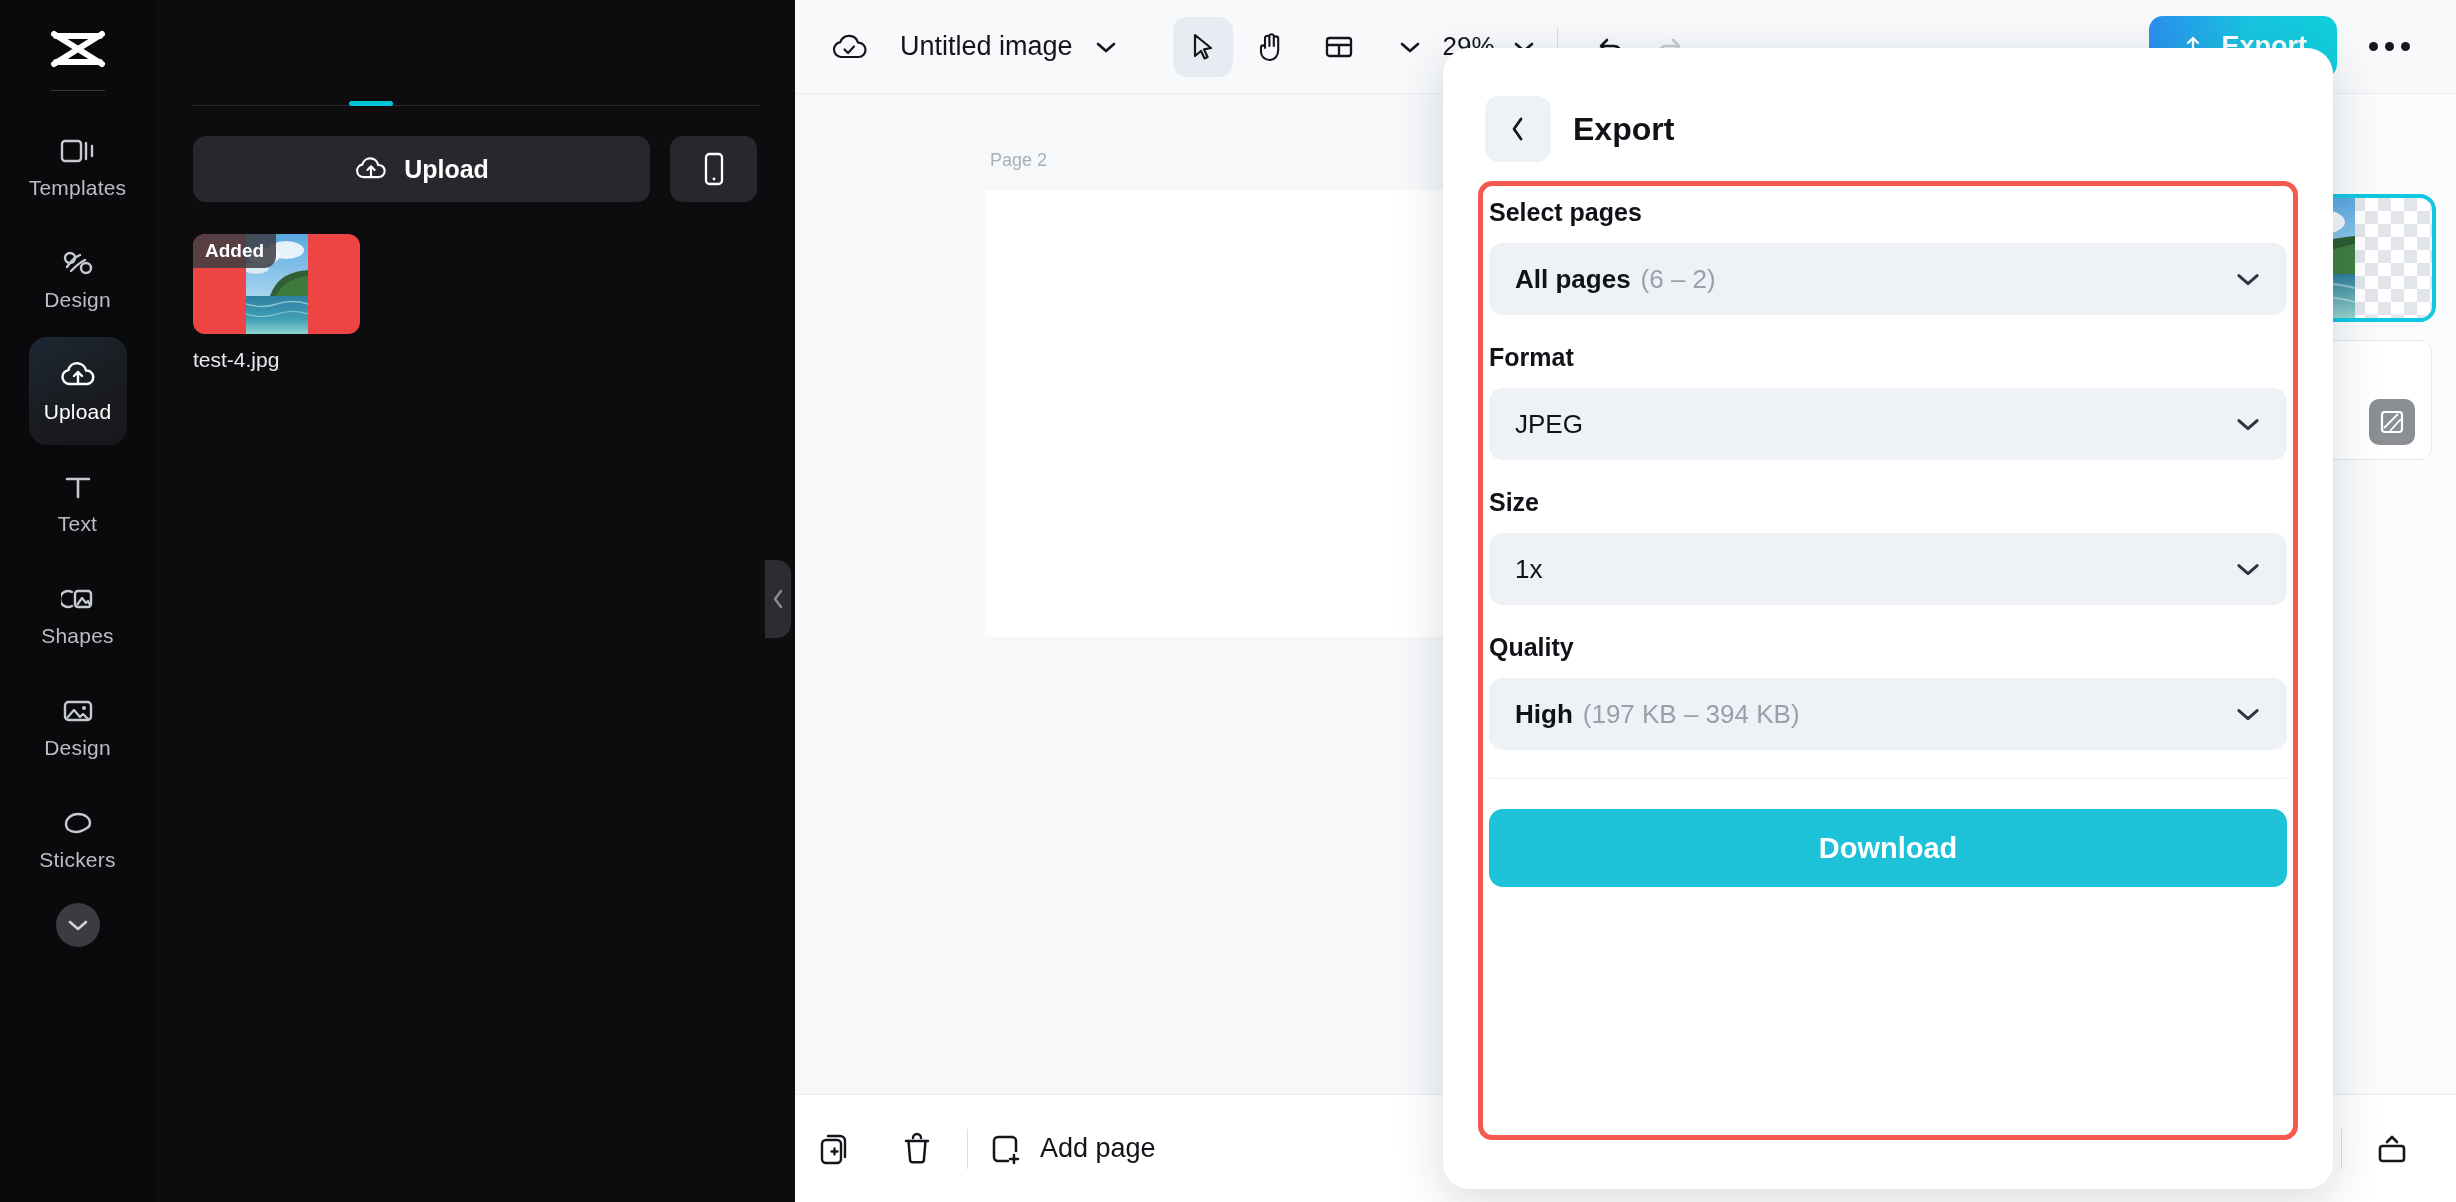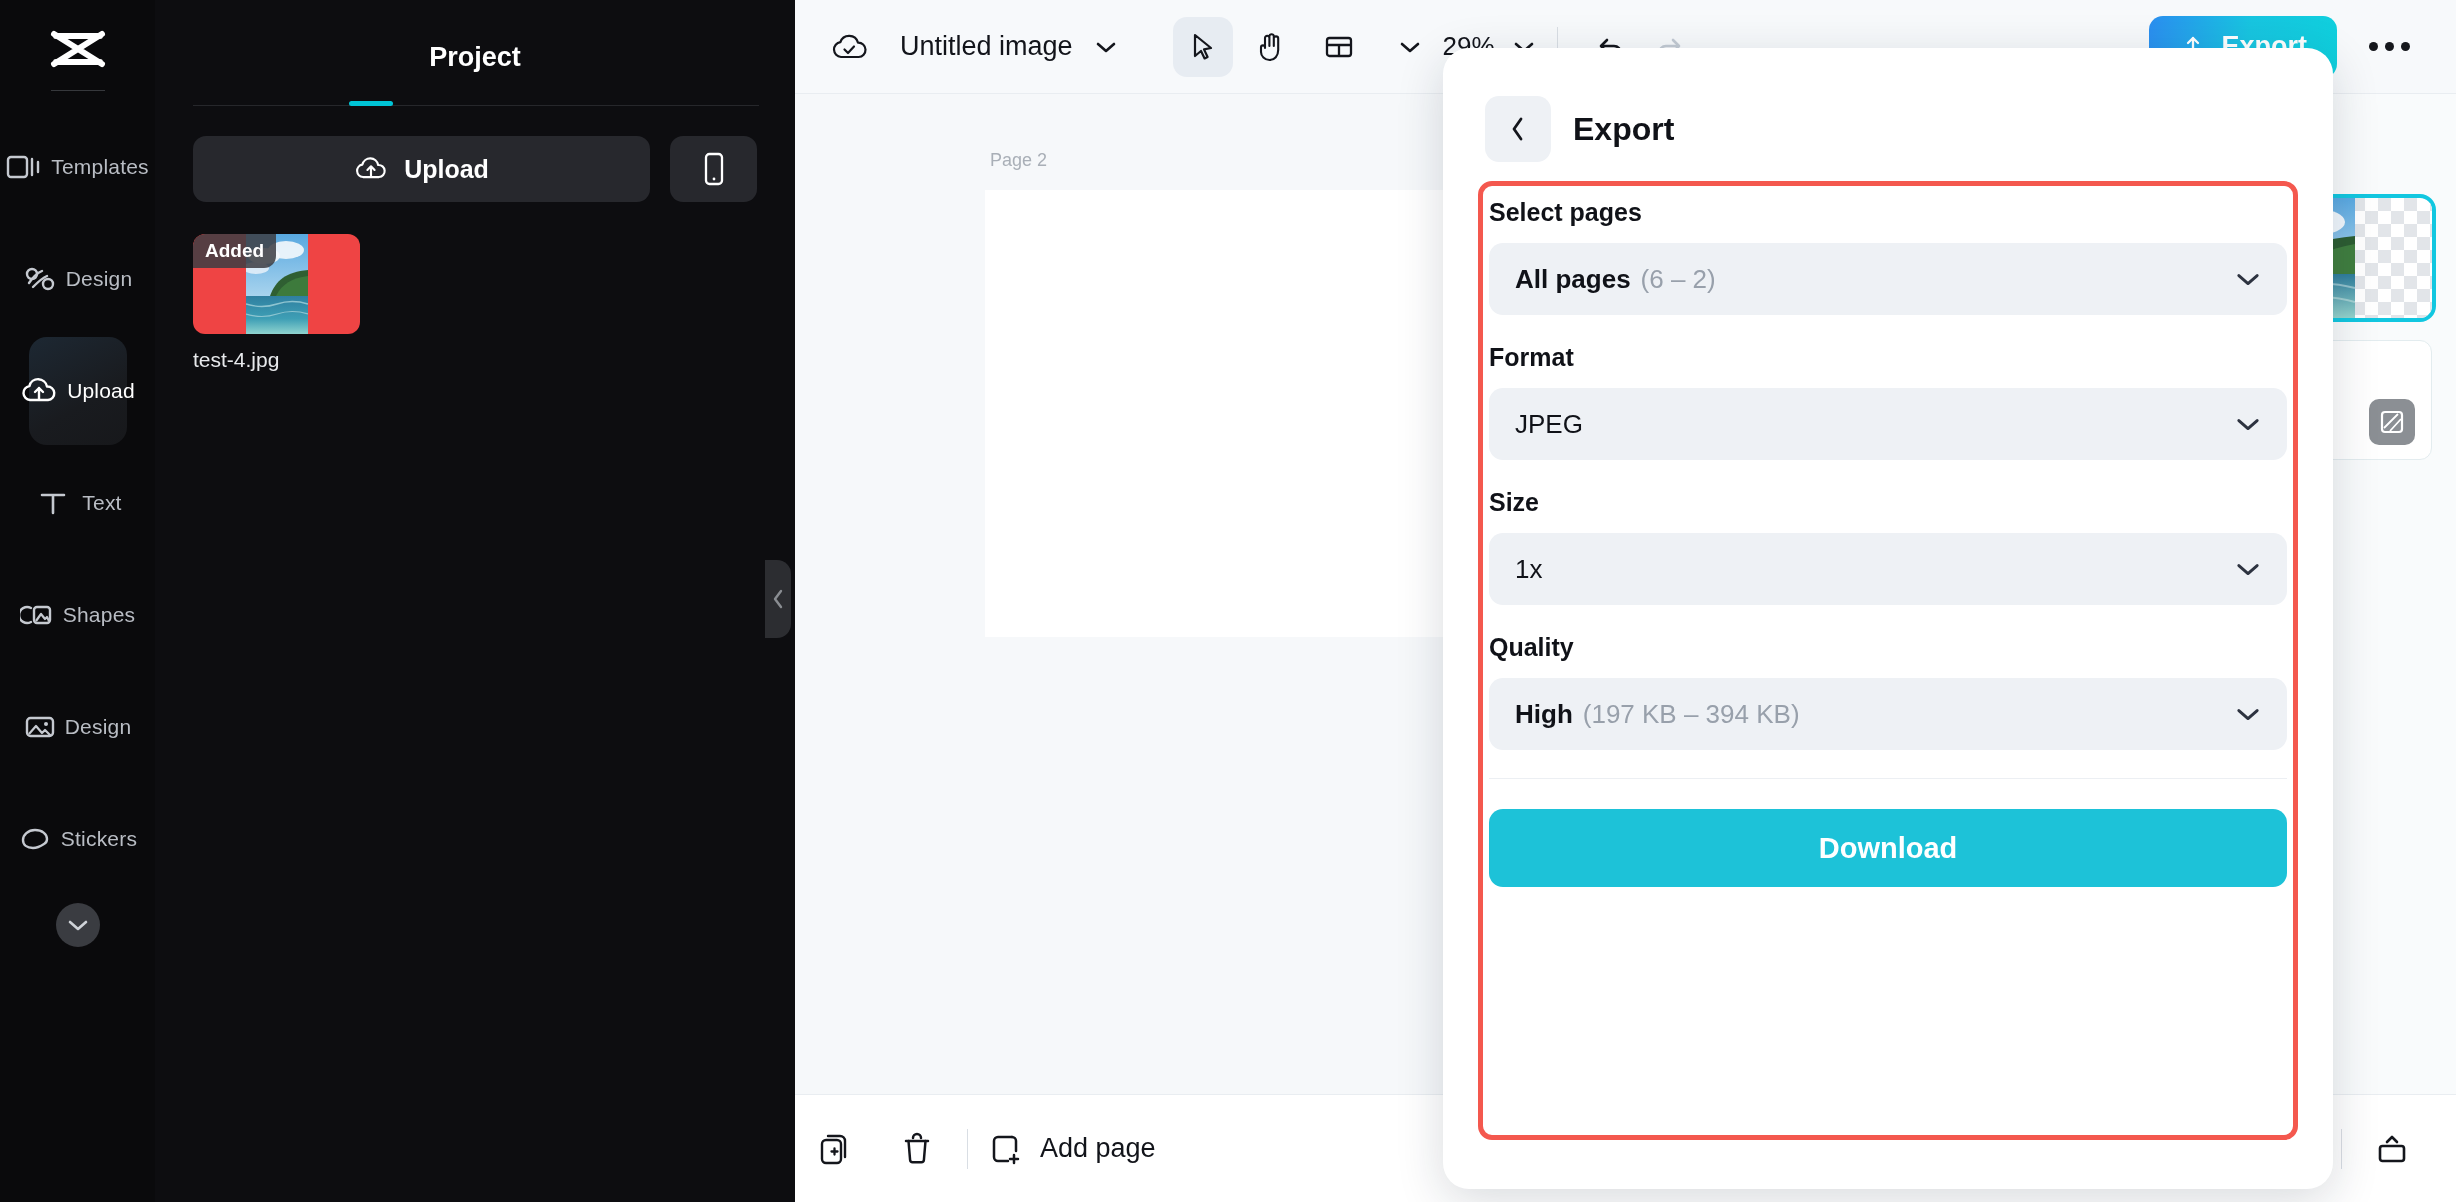--- a/index.html
+++ b/index.html
@@ -16,21 +16,21 @@
   .rail {
     position: absolute; left: 0; top: 0; width: 155px; height: 1202px;
     background: #0a0a0c;
     display: flex; flex-direction: column; align-items: center;
     z-index: 20;
   }
   .rail-logo { margin-top: 22px; width: 64px; height: 54px; display:flex; align-items:center; justify-content:center;}
   .rail-divider { width: 54px; height: 1px; background: #36383c; margin: 14px 0 22px 0; }
   .rail-item {
     width: 98px; height: 108px; border-radius: 18px;
-    display: flex; flex-direction: row; align-items: center; justify-content: center;
+    display: flex; flex-direction: column; align-items: center; justify-content: center;
     gap: 9px; cursor: pointer; margin-bottom: 4px;
   }
   .rail-item.active {
     background: linear-gradient(150deg, #1d2833 0%, #191b1f 60%, #17181b 100%);
   }
   .rail-item .glyph { width: 40px; height: 32px; display:flex; align-items:center; justify-content:center; }
   .rail-item .glyph svg { display:block; }
   .rail-label { font-size: 21px; color: #b9bdc4; letter-spacing: .2px; }
   .rail-item.active .rail-label { color: #ffffff; }
   .rail-more {
@@ -328,21 +328,20 @@
       <span>
         <svg width="22" height="14" viewBox="0 0 22 14">
             <path d="M3 4l8 7 8-7" stroke="#cfd3d8" stroke-width="2.6" fill="none" stroke-linecap="round" stroke-linejoin="round"></path>
           </svg>
       </span>
     </div>
   </div>
 
   <div class="project-panel">
     <div class="tabs">
-      <div class="tab active">Project</div>
       <div class="tabs-rule"></div>
       <div class="tab-underline"></div>
     </div>
 
     <div class="upload-row">
       <div class="upload-btn">
         <span>
           <svg width="34" height="26" viewBox="0 0 38 28">
               <path d="M10 23a7 7 0 0 1-.6-13.9A9 9 0 0 1 27 9.5a6.5 6.5 0 0 1 1 13.5H10z" stroke="#fff" stroke-width="2.4" fill="none" stroke-linejoin="round"></path>
               <path d="M19 22V11M19 11l-4 4M19 11l4 4" stroke="#fff" stroke-width="2.4" fill="none" stroke-linecap="round" stroke-linejoin="round"></path>

